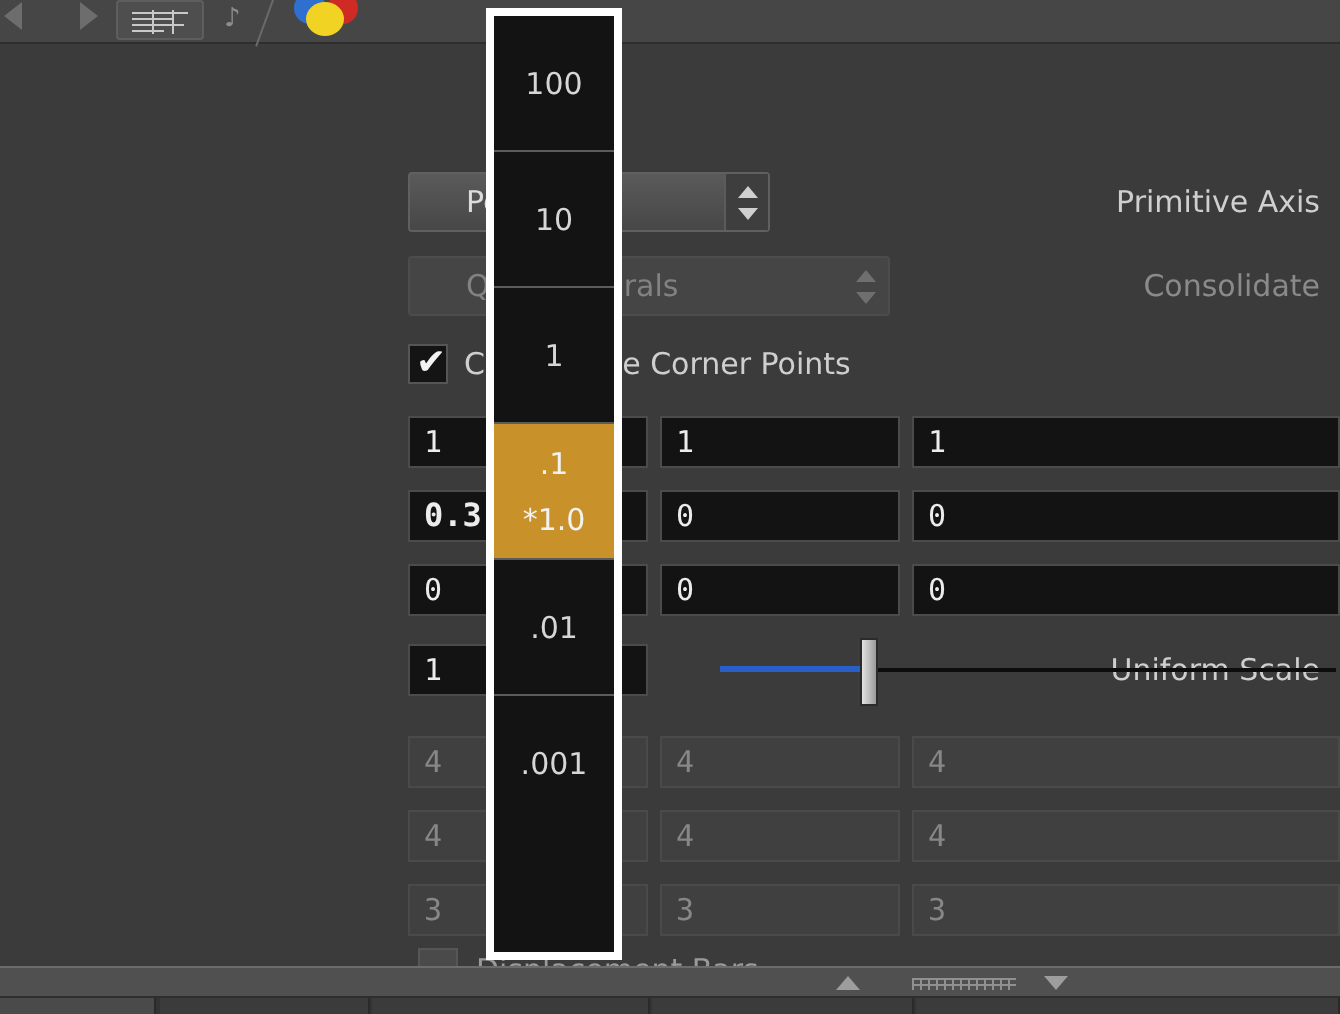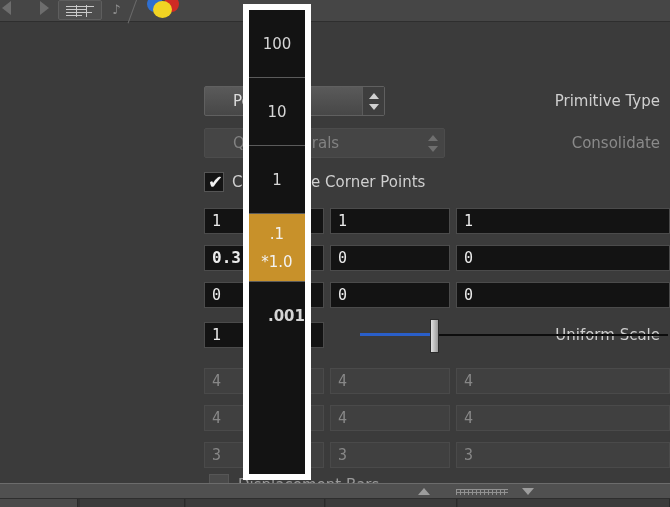--- a/index.html
+++ b/index.html
@@ -149,21 +149,21 @@
   .slider-fill { position: absolute; height: 3px; background: #2a5fc9; }
   .slider-knob {
     position: absolute; width: 9px; height: 34px;
     background: linear-gradient(90deg,#e2e2e2,#9a9a9a);
     border: 1px solid #2b2b2b;
   }
 
   
   .popup {
     position: absolute; left: 243px; top: 4px; width: 68px; height: 476px;
-    background: #131313; border: 6px solid #ffffff;
+    background: #131313; border: 4px solid #ffffff;
     z-index: 50;
   }
   .mi {
     position: relative; width: 100%;
     color: #d6d6d6; font-size: 15px;
     text-align: center;
     border-bottom: 1px solid #5b5b5b;
   }
   .mi:last-child { border-bottom: none; }
   .mi .txt { display: block; }
@@ -236,21 +236,21 @@
       <span class="b"></span>
         <span class="r"></span>
         <span class="y"></span>
     </div>
   </div>
 
 
   <div class="panel">
 
     <div class="row" style="top:12px;">
-      <div class="plabel" style="top:2px;">Primitive Type</div>
+      <div class="plabel" style="top:2px;">Primitive Axis</div>
       <div class="combo" style="left:204px; top:0; width:181px;">
         <span>Polygon</span>
         <span class="spin">
           <span class="up"></span>
           <span class="dn"></span>
         </span>
       </div>
     </div>
 
     <div class="row" style="top:54px;">
@@ -333,21 +333,24 @@
       <div class="mi" style="height: 68px; display: flex; flex-direction: column; align-items: center; justify-content: center;">
         <span class="txt">10</span>
       </div>
       <div class="mi" style="height: 68px; display: flex; flex-direction: column; align-items: center; justify-content: center;">
         <span class="txt">1</span>
       </div>
       <div class="mi sel" style="height: 68px; display: flex; flex-direction: column; align-items: center; justify-content: center; background: rgb(200, 145, 42);">
         <span class="txt">.1</span>
         <span class="txt" style="margin-top: 10px;">*1.0</span>
       </div>
-      <div class="mi" style="height: 68px; display: flex; flex-direction: column; align-items: flex-end; justify-content: center; font-weight: bold;">
+      <div class="mi" style="height: 68px; display: flex; flex-direction: column; align-items: center; justify-content: center;">
+        <span class="txt">.01</span>
+      </div>
+      <div class="mi" style="height: 68px; display: flex; flex-direction: column; align-items: center; justify-content: center;">
         <span class="txt">.001</span>
       </div>
     </div>
 
   <div class="divider">
     <div class="up"></div>
     <div class="grip"></div>
     <div class="dn"></div>
   </div>
 

